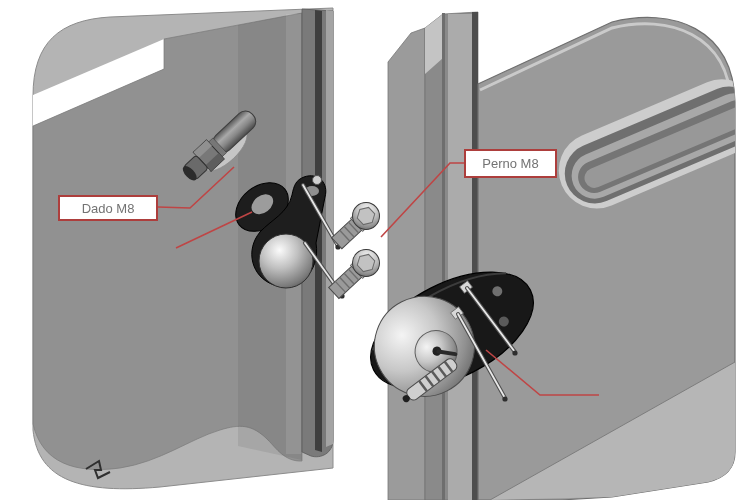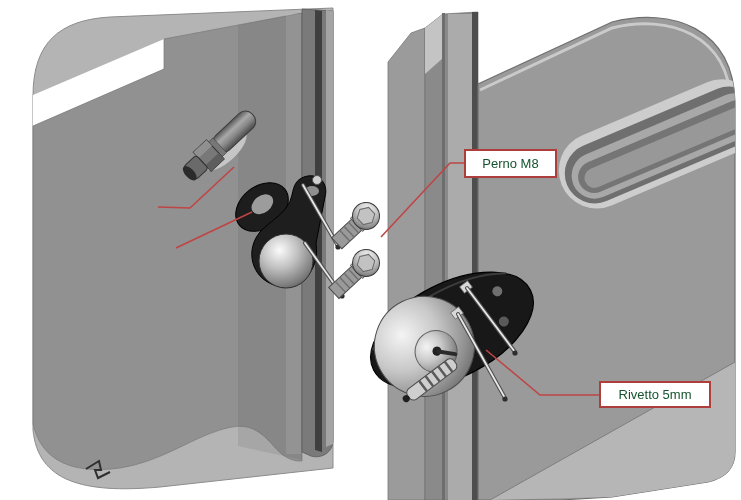--- a/index.html
+++ b/index.html
@@ -3,21 +3,21 @@
 <meta charset="utf-8">
 <style>
   html,body{margin:0;padding:0;background:#ffffff;}
   .stage{
     position:relative;width:741px;height:500px;background:#ffffff;
     overflow:hidden;font-family:"Liberation Sans",sans-serif;
   }
   .stage svg{position:absolute;left:0;top:0;}
   .part-label{
     position:absolute;box-sizing:border-box;background:#ffffff;
-    border:2px solid #ad3e3c;color:#14532d;font-size:13px;line-height:1;
+    border:2px solid #ad3e3c;color:#737373;font-size:13px;line-height:1;
     display:flex;align-items:center;justify-content:center;
     white-space:nowrap;z-index:5;
   }
 </style>
 </head>
 <body>
 
 <div class="stage">
 
 <svg width="741" height="500" viewBox="0 0 741 500">
@@ -166,18 +166,18 @@
   </g>
 
   <g fill="none" stroke="#bf4545" stroke-width="1.6">
     <path d="M158,207 L190,208 L234,167"></path>
     <path d="M176,248 L252,212"></path>
     <path d="M464,163 L450,163 L381,237"></path>
     <path d="M599,395 L540,395 L486,350"></path>
   </g>
 </svg>
 
+  <div class="part-label" style="left:58px;top:195px;width:100px;height:26px;">Dado M8</div>
 
 
   <div class="part-label" style="left:464px;top:149px;width:93px;height:29px;">Perno M8</div>
 
-  <div class="part-label" style="left:599px;top:381px;width:112px;height:27px;">Rivetto 5mm</div>
 </div>
 
 </body></html>

